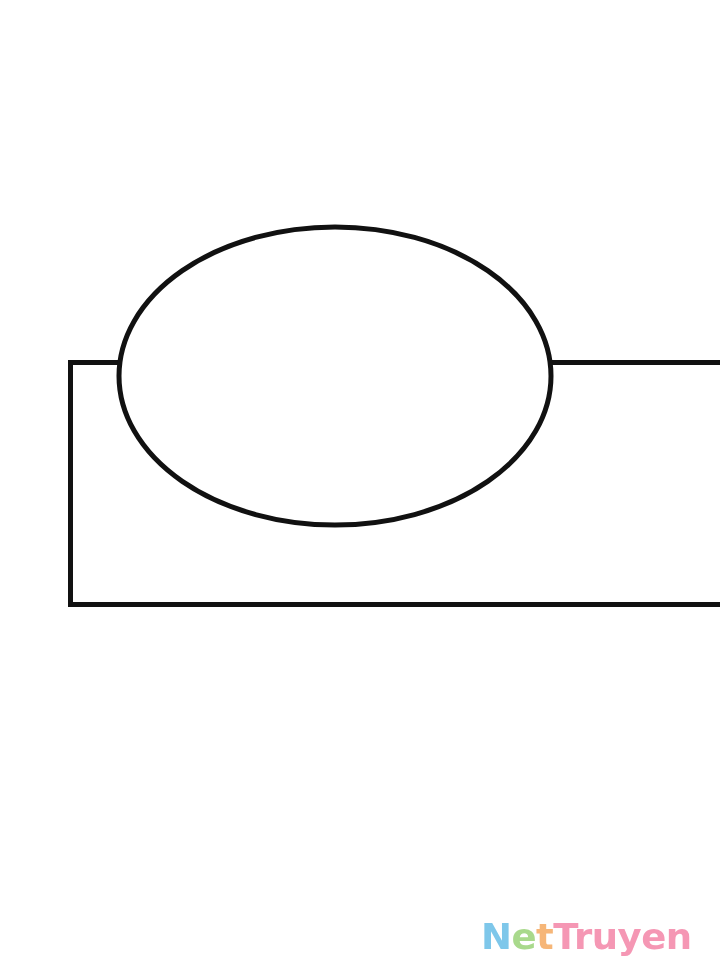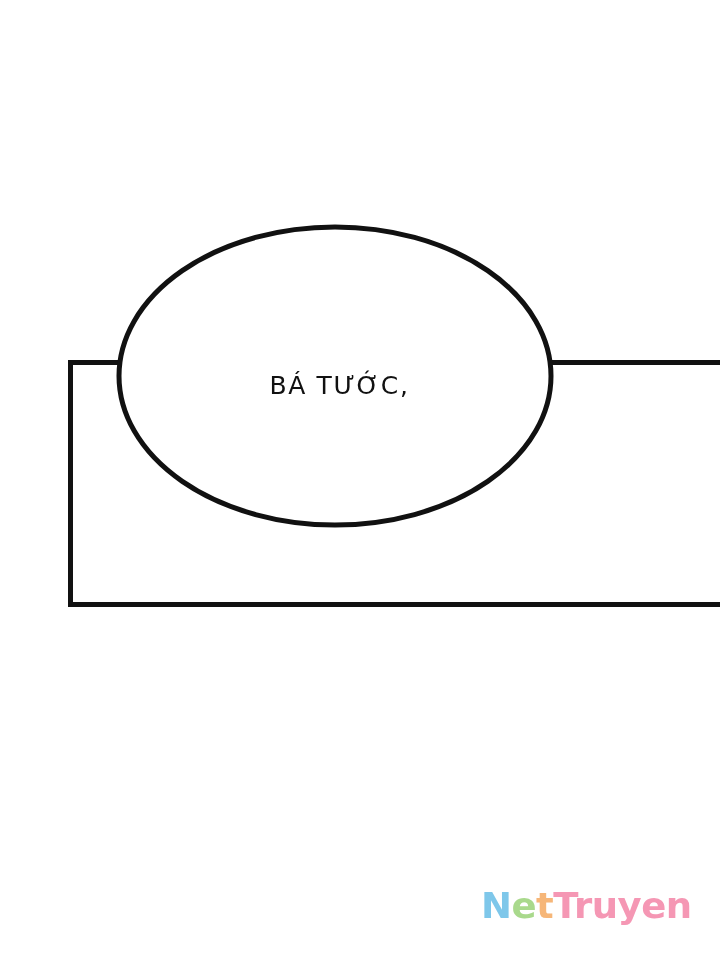--- a/index.html
+++ b/index.html
@@ -44,25 +44,25 @@
     letter-spacing: 1.6px;
     color: #111111;
     white-space: nowrap;
     text-align: center;
     transform: translate(4px, 10px);
   }
   
   #watermark {
     position: absolute;
     left: 481px;
-    top: 888px;
+    top: 912px;
     width: 234px;
     height: 44px;
     display: flex;
-    align-items: flex-start;
+    align-items: flex-end;
     justify-content: flex-start;
   }
   #watermark .wm-text {
     font-family: "DejaVu Sans", sans-serif;
     font-size: 37px;
     font-weight: bold;
     letter-spacing: -0.5px;
     line-height: 1;
     white-space: nowrap;
     transform: scaleY(0.96);
@@ -78,21 +78,18 @@
 
     <g>
       <line id="frame-top" x1="70" y1="362.5" x2="720" y2="362.5" stroke="#111111" stroke-width="5"></line>
       <line id="frame-left" x1="70.5" y1="360" x2="70.5" y2="606" stroke="#111111" stroke-width="5"></line>
       <line id="frame-bottom" x1="68" y1="604.5" x2="720" y2="604.5" stroke="#111111" stroke-width="5"></line>
     </g>
 
     <ellipse id="bubble-ellipse" cx="335" cy="376" rx="216" ry="149" fill="#ffffff" stroke="#111111" stroke-width="5"></ellipse>
   </svg>
 
-  <div id="bubble-text">
-    <div class="line">BÁ TƯỚC,</div>
-  </div>
 
   <div id="watermark">
     <div class="wm-text" id="wm-text"><span style="color: rgb(126, 199, 234);">N</span><span style="color: rgb(169, 217, 140);">e</span><span style="color: rgb(246, 182, 120);">t</span><span style="color: rgb(245, 151, 180);">T</span><span style="color: rgb(245, 151, 180);">r</span><span style="color: rgb(245, 151, 180);">u</span><span style="color: rgb(245, 151, 180);">y</span><span style="color: rgb(245, 151, 180);">e</span><span style="color: rgb(245, 151, 180);">n</span></div>
   </div>
 
 </div>
 
 </body></html>

